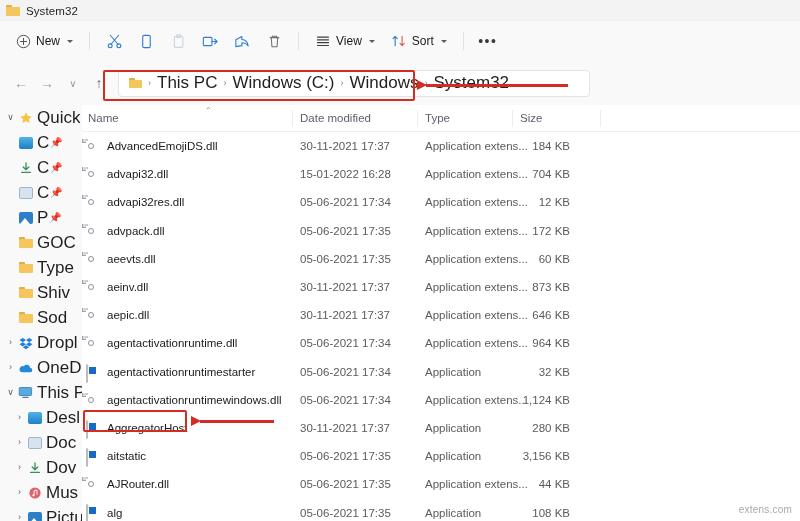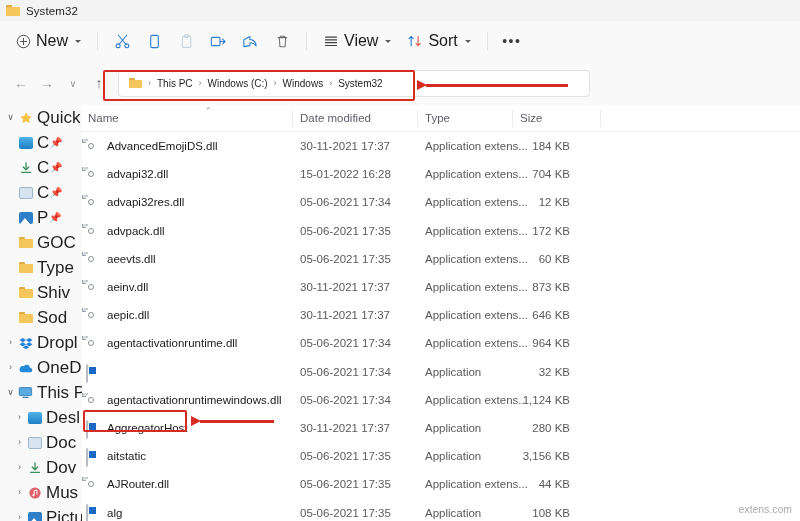--- a/index.html
+++ b/index.html
@@ -34,21 +34,21 @@
   
   .toolbar {
     position: absolute; left: 0; top: 21px; width: 800px; height: 40px;
     background: #f9f9f9;
     display: flex; align-items: center; padding-left: 8px;
   }
   .tbtn {
     height: 28px; display: flex; align-items: center; gap: 5px;
     padding: 0 8px; border-radius: 4px; cursor: default;
   }
-  .tbtn-label { font-size: 16px; color: #1a1a1a; }
+  .tbtn-label { font-size: 12px; color: #1a1a1a; }
   .chev {
     width: 0; height: 0; border-left: 3.2px solid transparent;
     border-right: 3.2px solid transparent; border-top: 3.8px solid #5a5a5a;
     margin-left: 2px;
   }
   .sep { width: 1px; height: 18px; background: #e2e2e2; margin: 0 8px; }
   .icoslot {
     width: 30px; height: 28px; display: flex; align-items: center;
     justify-content: center; border-radius: 4px; margin: 0 1px;
   }
@@ -72,21 +72,21 @@
   }
   .crumb-folder { width: 13px; height: 10px; position: relative; }
   .crumb-folder .tab {
     position: absolute; left: 0; top: 0; width: 6px; height: 2.5px;
     background: #e0ae42; border-radius: 1px 1px 0 0;
   }
   .crumb-folder .body {
     position: absolute; left: 0; top: 2px; width: 13px; height: 8px;
     background: #f4c65b; border-radius: 1px;
   }
-  .crumb { font-size: 10px; color: #1f1f1f; white-space: nowrap; }
+  .crumb { font-size: 17px; color: #1f1f1f; white-space: nowrap; }
   .crumb-sep { font-size: 9px; color: #7a7a7a; margin: 0 1px; }
 
   
   .sidebar {
     position: absolute; left: 0; top: 105px; width: 82px; height: 416px;
     background: #f9f9f9; overflow: hidden;
   }
   .nav-item {
     height: 25px; display: flex; align-items: center; white-space: nowrap;
     padding-left: 4px;
@@ -508,20 +508,21 @@
     <div class="row">
       <span class="ficon"><span class="dllic"><span class="pg"></span><span class="gear"></span><span class="fold"></span></span></span>
       <span class="fname">agentactivationruntime.dll</span>
       <span class="fdate">05-06-2021 17:34</span>
       <span class="ftype">Application extens...</span>
       <span class="fsize">964 KB</span>
     </div>
 
     <div class="row">
       <span class="ficon"><span class="appic"></span></span>
+      <span class="fname">agentactivationruntimestarter</span>
       <span class="fdate">05-06-2021 17:34</span>
       <span class="ftype">Application</span>
       <span class="fsize">32 KB</span>
     </div>
 
     <div class="row">
       <span class="ficon"><span class="dllic"><span class="pg"></span><span class="gear"></span><span class="fold"></span></span></span>
       <span class="fname">agentactivationruntimewindows.dll</span>
       <span class="fdate">05-06-2021 17:34</span>
       <span class="ftype">Application extens...</span>

